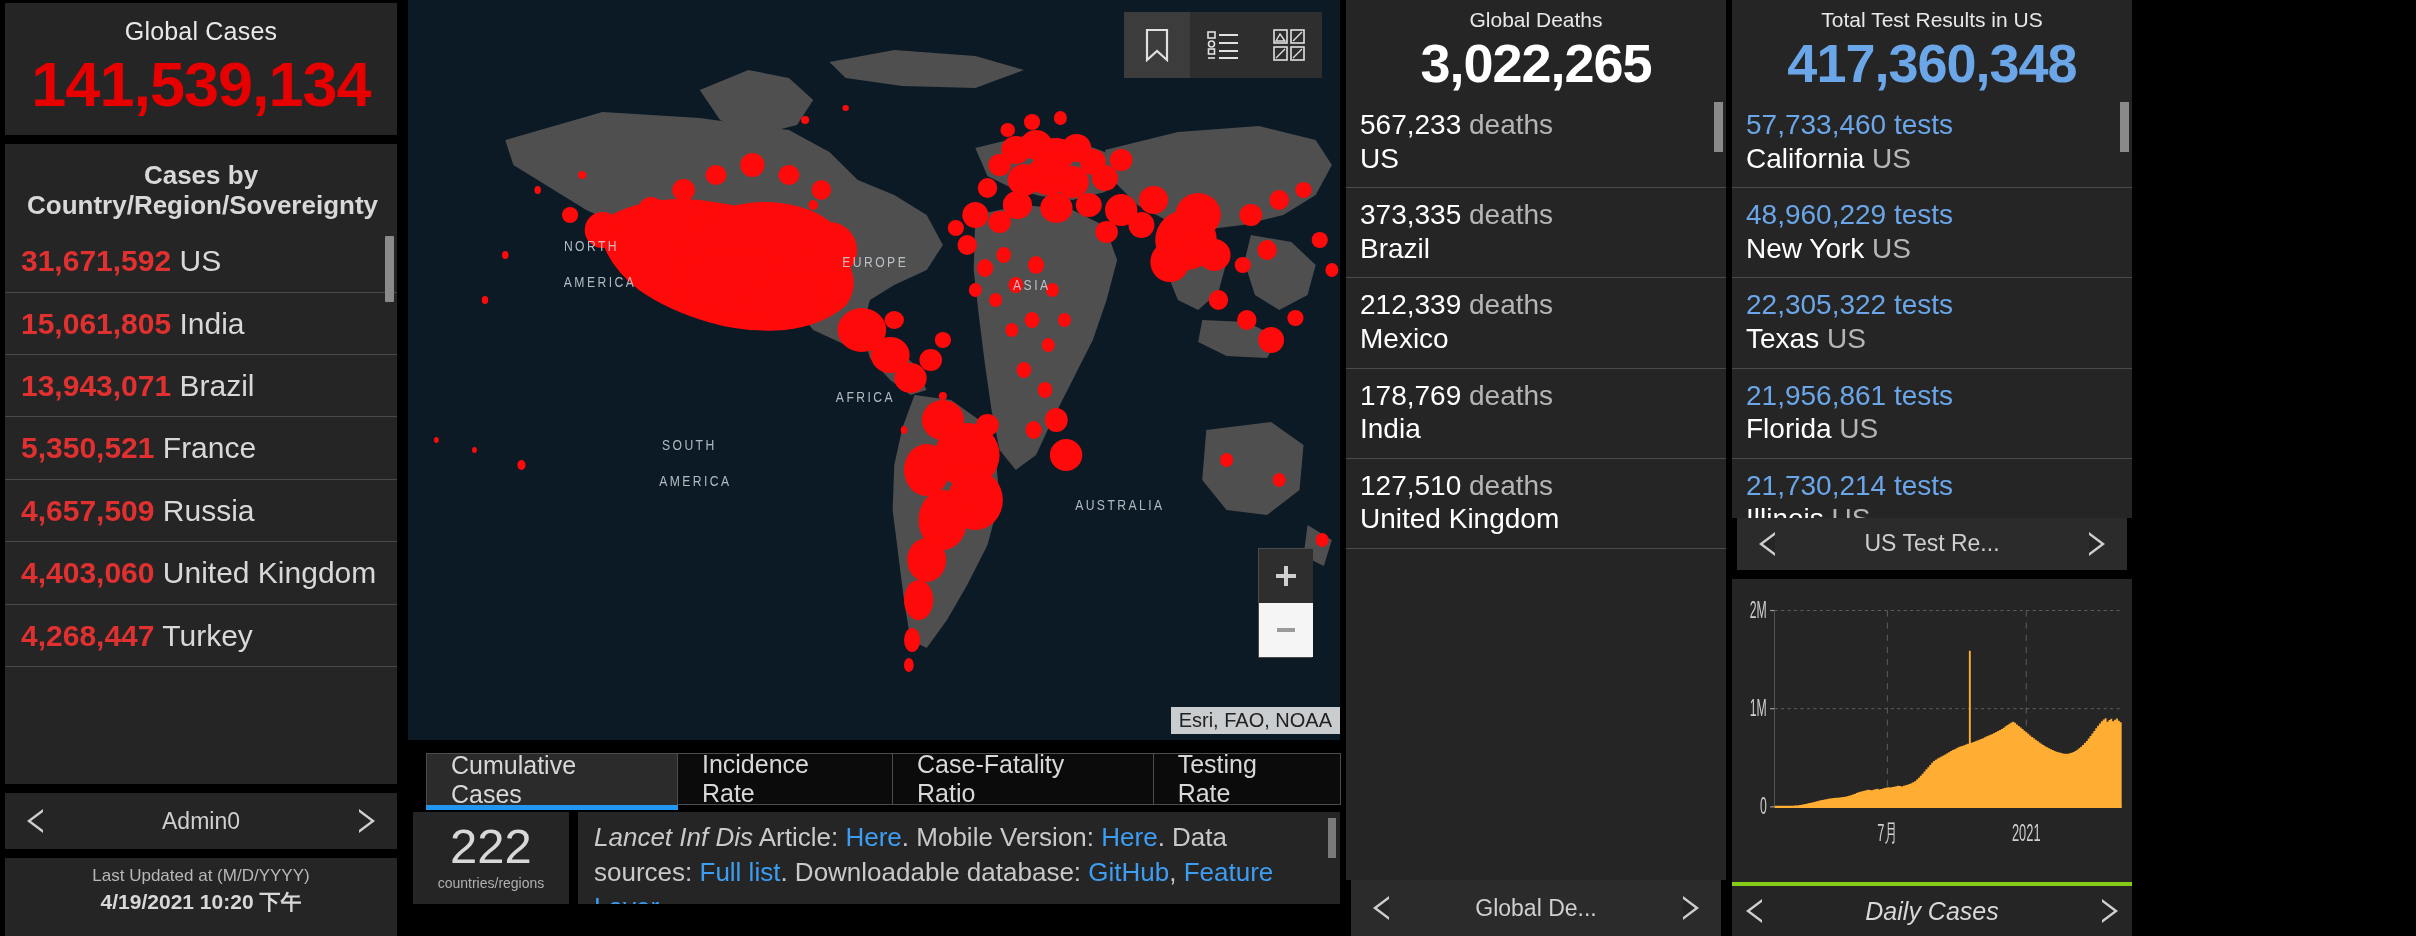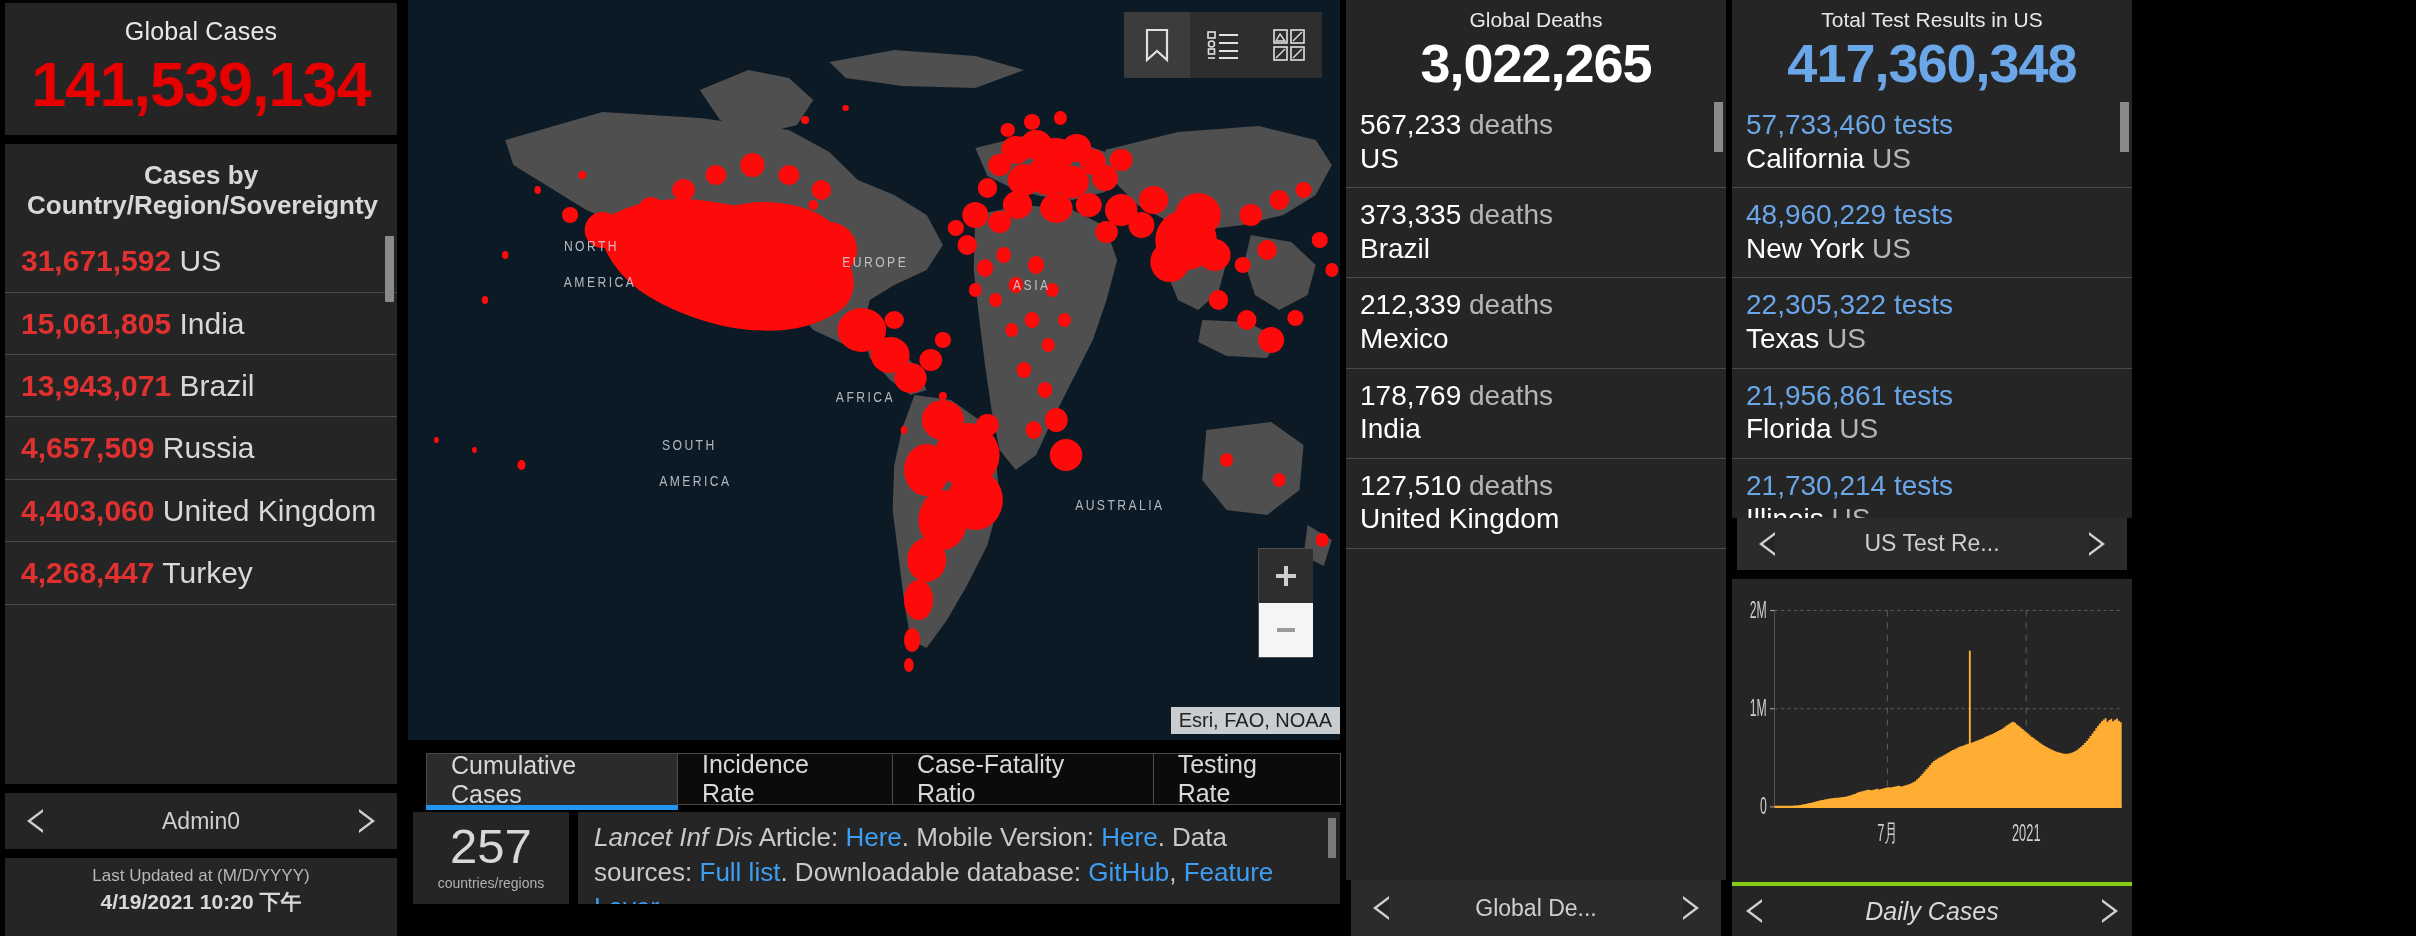--- a/index.html
+++ b/index.html
@@ -243,20 +243,21 @@
       <div class="gc-value">141,539,134</div>
     </div>
 
     <div class="card cases-by-card">
       <div class="cb-title">Cases by Country/Region/Sovereignty</div>
       <div class="cb-list" id="cb-list">
         <div class="cb-scrollbar"></div>
       <div class="cb-row"><span class="num">31,671,592</span><span class="name"> US</span></div>
           <div class="cb-row"><span class="num">15,061,805</span><span class="name"> India</span></div>
           <div class="cb-row"><span class="num">13,943,071</span><span class="name"> Brazil</span></div>
+          <div class="cb-row"><span class="num">5,350,521</span><span class="name"> France</span></div>
           <div class="cb-row"><span class="num">4,657,509</span><span class="name"> Russia</span></div>
           <div class="cb-row"><span class="num">4,403,060</span><span class="name"> United Kingdom</span></div>
           <div class="cb-row"><span class="num">4,268,447</span><span class="name"> Turkey</span></div>
         </div>
     </div>
 
     <div class="nav-bar">
       <span class="nav-arrow left"></span>
       <span class="label">Admin0</span>
       <span class="nav-arrow right"></span>
@@ -489,21 +490,21 @@
         <div class="tab">
           <span>Case-Fatality Ratio</span>
         </div>
         <div class="tab">
           <span>Testing Rate</span>
         </div>
       </div>
 
     <div class="footer-row">
       <div class="countries-card">
-        <div class="cc-num">257</div>
+        <div class="cc-num">222</div>
         <div class="cc-sub">countries/regions</div>
       </div>
       <div class="notes-card" id="notes-card">
         <div class="notes-scroll"></div>
       <div><span class="ital">Lancet Inf Dis</span><span> Article: </span><a href="#">Here</a><span>. Mobile Version: </span><a href="#">Here</a><span>. Data sources: </span><a href="#">Full list</a><span>. Downloadable database: </span><a href="#">GitHub</a><span>, </span><a href="#">Feature Layer</a><span>.</span></div>
           <div><span>Lead by </span><a href="#">JHU CSSE</a><span>. Technical Support: </span><a href="#">Esri Living Atlas team</a><span> and </span><a href="#">JHU APL</a><span>. Financial</span></div>
         </div>
     </div>
   </div>
 

